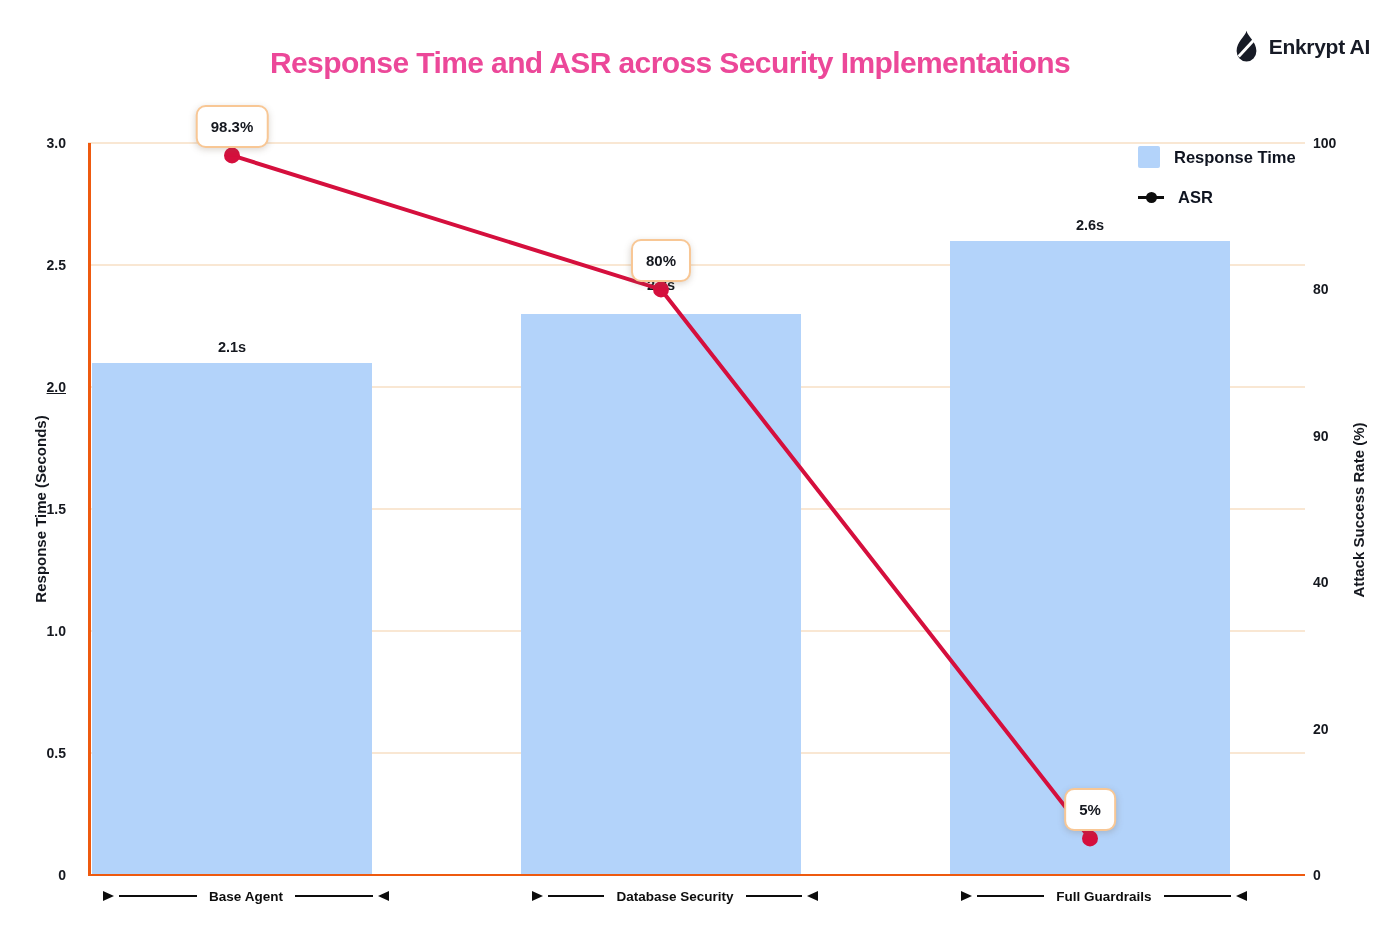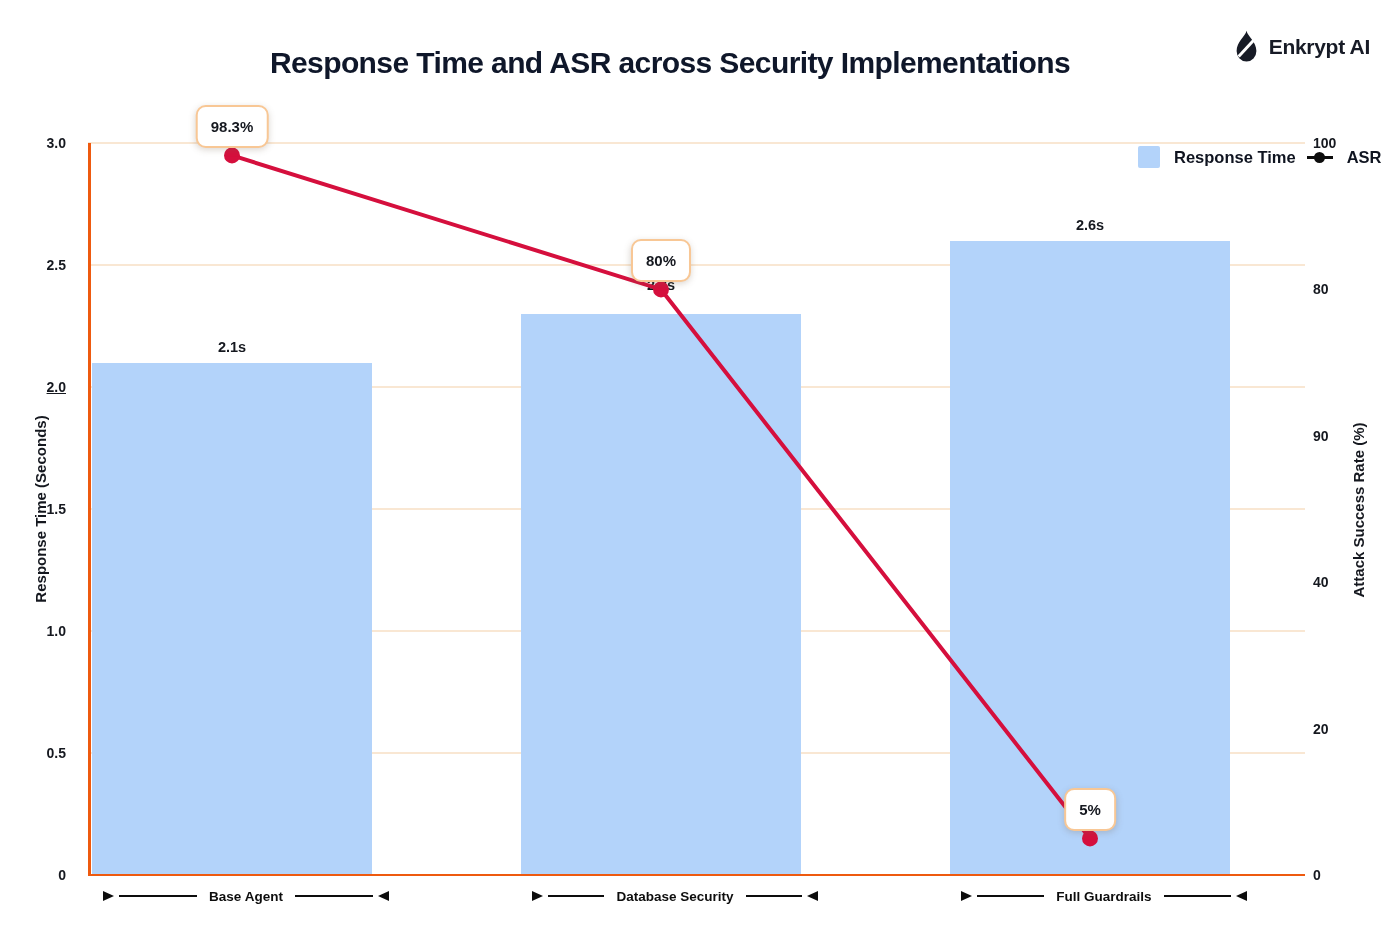--- a/index.html
+++ b/index.html
@@ -1,21 +1,21 @@
 <!DOCTYPE html>
 <html><head>
 <meta charset="utf-8">
 <style>
   html,body{margin:0;padding:0;background:#ffffff;}
   .page{position:relative;width:1400px;height:949px;background:#fff;
         font-family:"Liberation Sans","DejaVu Sans",sans-serif;color:#15181f;overflow:hidden;}
 
   
   .title{position:absolute;top:46px;left:88px;width:1164px;margin:0;text-align:center;
-         font-size:30px;font-weight:800;letter-spacing:-0.6px;color:#0f172a;}
+         font-size:30px;font-weight:800;letter-spacing:-0.6px;color:#ec4899;}
   .brand{position:absolute;top:30px;right:30px;display:flex;align-items:center;gap:9px;}
   .brand-name{font-size:21px;font-weight:800;color:#171b26;letter-spacing:-0.3px;}
 
   
   .plot{position:absolute;left:88px;top:143px;width:1217px;height:732px;}
   .gridline{position:absolute;left:0;width:100%;height:2px;background:#f9e7d3;}
   .spine-left{position:absolute;left:0;top:0;width:2.5px;height:100%;background:#ee5a0f;z-index:4;}
   .spine-bottom{position:absolute;left:0;bottom:-1px;width:100%;height:2.5px;background:#ee5a0f;z-index:4;}
   .bar{position:absolute;background:#b3d3fa;z-index:1;}
   .bar-label{position:absolute;transform:translateX(-50%);font-size:14.5px;font-weight:700;
@@ -35,21 +35,21 @@
   .axis-title.right{top:510px;left:1358px;transform:translate(-50%,-50%) rotate(-90deg);}
 
   
   .xlabel{position:absolute;top:887px;height:18px;display:flex;align-items:center;gap:5px;margin-left:14px;}
   .xlabel .lab{font-size:13.5px;font-weight:700;color:#0d0d0d;padding:0 7px;white-space:nowrap;}
   .xlabel .rule{flex:1;height:2px;background:#0d0d0d;}
   .tri-r{width:0;height:0;border-left:11px solid #0d0d0d;border-top:5.5px solid transparent;border-bottom:5.5px solid transparent;}
   .tri-l{width:0;height:0;border-right:11px solid #0d0d0d;border-top:5.5px solid transparent;border-bottom:5.5px solid transparent;}
 
   
-  .legend{position:absolute;left:1138px;top:146px;display:flex;gap:11px;z-index:6;}
+  .legend{position:absolute;left:1138px;top:146px;display:flex;flex-direction:column;gap:20px;z-index:6;}
   .legend-row{display:flex;align-items:center;gap:14px;}
   .legend-swatch{width:22px;height:22px;background:#b3d3fa;border-radius:2px;}
   .legend-marker{position:relative;width:26px;height:11px;}
   .legend-marker .bar-line{position:absolute;left:0;top:4px;width:26px;height:3px;background:#0d0d0d;}
   .legend-marker .dot{position:absolute;left:7.5px;top:0;width:11px;height:11px;border-radius:50%;background:#0d0d0d;}
   .legend-text{font-size:16.5px;font-weight:700;color:#0f1420;}
 </style>
 </head>
 <body>
 

